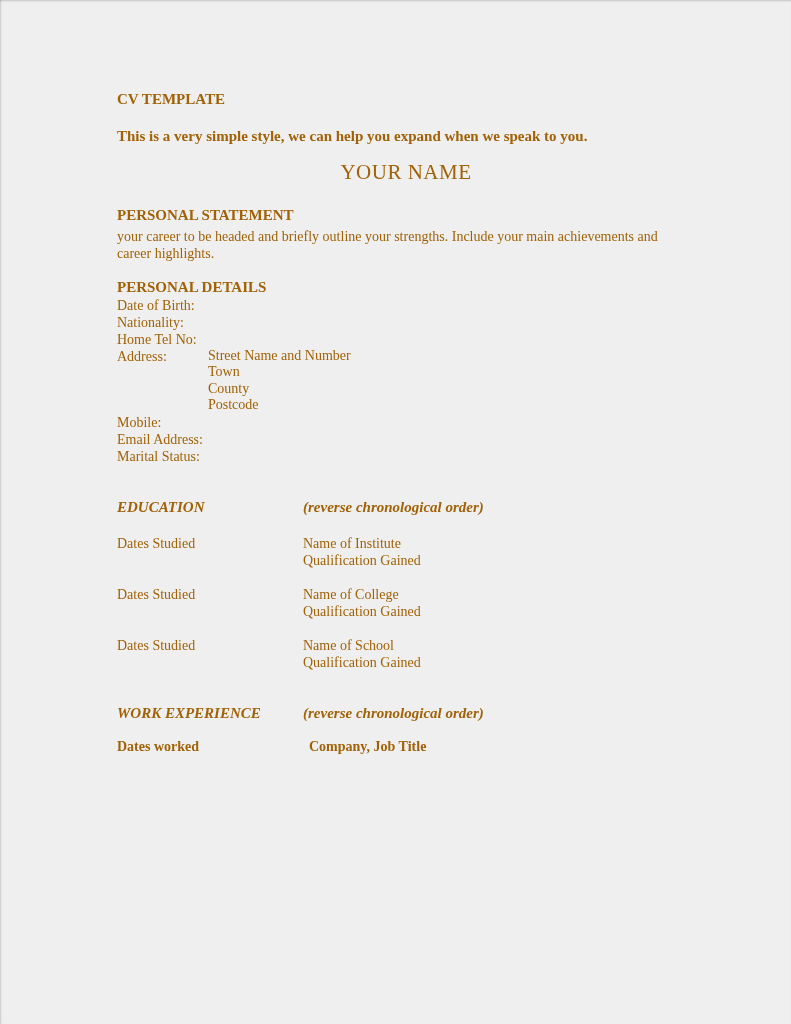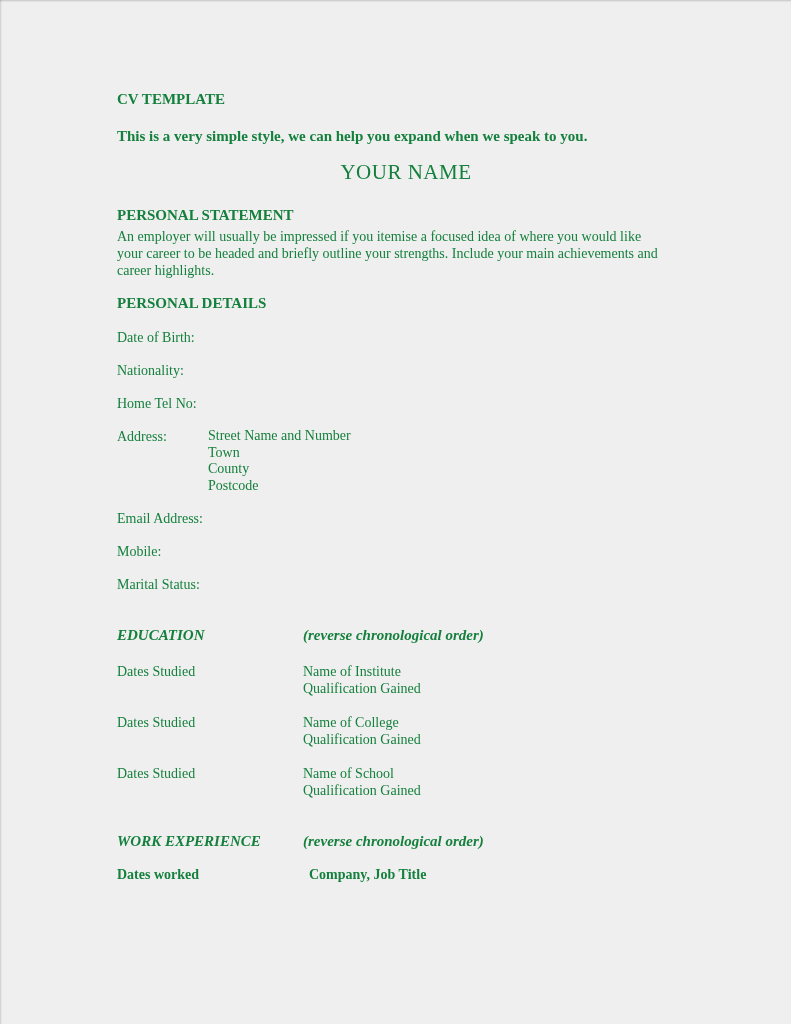--- a/index.html
+++ b/index.html
@@ -7,21 +7,21 @@
     padding: 0;
     background: #efefef;
   }
   .page {
     position: relative;
     width: 791px;
     height: 1024px;
     background: #efefef;
     overflow: hidden;
     font-family: "Liberation Serif", "DejaVu Serif", serif;
-    color: #15803d;
+    color: #a16207;
     box-shadow: inset 0 2px 2px -1px rgba(0,0,0,0.18), inset 2px 0 2px -1px rgba(0,0,0,0.14);
   }
   .content {
     padding: 90px 96px 0 117px;
   }
   .h-bold {
     font-weight: bold;
     font-size: 15px;
     line-height: 19px;
   }
@@ -45,21 +45,20 @@
   .mt-ps { margin-top: 15px; }
   .para {
     font-size: 14px;
     line-height: 16.8px;
     margin-top: 4px;
   }
   .mt-pd { margin-top: 15px; }
   .field-row {
     font-size: 14px;
     line-height: 17px;
-    margin-top: 16px;
     display: flex;
   }
   .field-row .label-col {
     width: 91px;
     flex: 0 0 91px;
   }
   .value-col div { line-height: 16.5px; }
   .two-col {
     display: flex;
     font-size: 14px;
@@ -90,21 +89,20 @@
   <div class="content">
 
     <div class="h-bold">CV TEMPLATE</div>
 
     <div class="h-bold intro">This is a very simple style, we can help you expand when we speak to you.</div>
 
     <div class="doc-name">YOUR NAME</div>
 
     <div class="section-heading mt-ps">PERSONAL STATEMENT</div>
     <div class="para">
-      <div>An employer will usually be impressed if you itemise a focused idea of where you would like</div>
       <div>your career to be headed and briefly outline your strengths. Include your main achievements and</div>
       <div>career highlights.</div>
     </div>
 
     <div class="section-heading mt-pd">PERSONAL DETAILS</div>
 
     <div class="field-row">
       <span class="label-col">Date of Birth:</span>
     </div>
 
@@ -120,25 +118,25 @@
       <span class="label-col">Address:</span>
       <span class="value-col">
         <div>Street Name and Number</div>
         <div>Town</div>
         <div>County</div>
         <div>Postcode</div>
       </span>
     </div>
 
     <div class="field-row">
-      <span class="label-col">Email Address:</span>
+      <span class="label-col">Mobile:</span>
     </div>
 
     <div class="field-row">
-      <span class="label-col">Mobile:</span>
+      <span class="label-col">Email Address:</span>
     </div>
 
     <div class="field-row">
       <span class="label-col">Marital Status:</span>
     </div>
 
     <div class="two-col heading-row">
       <div class="col1">EDUCATION</div>
       <div class="col2">(reverse chronological order)</div>
     </div>

